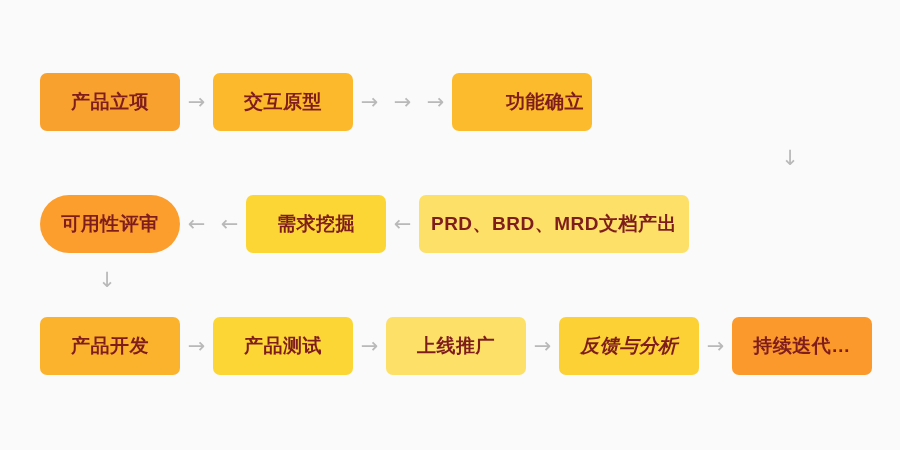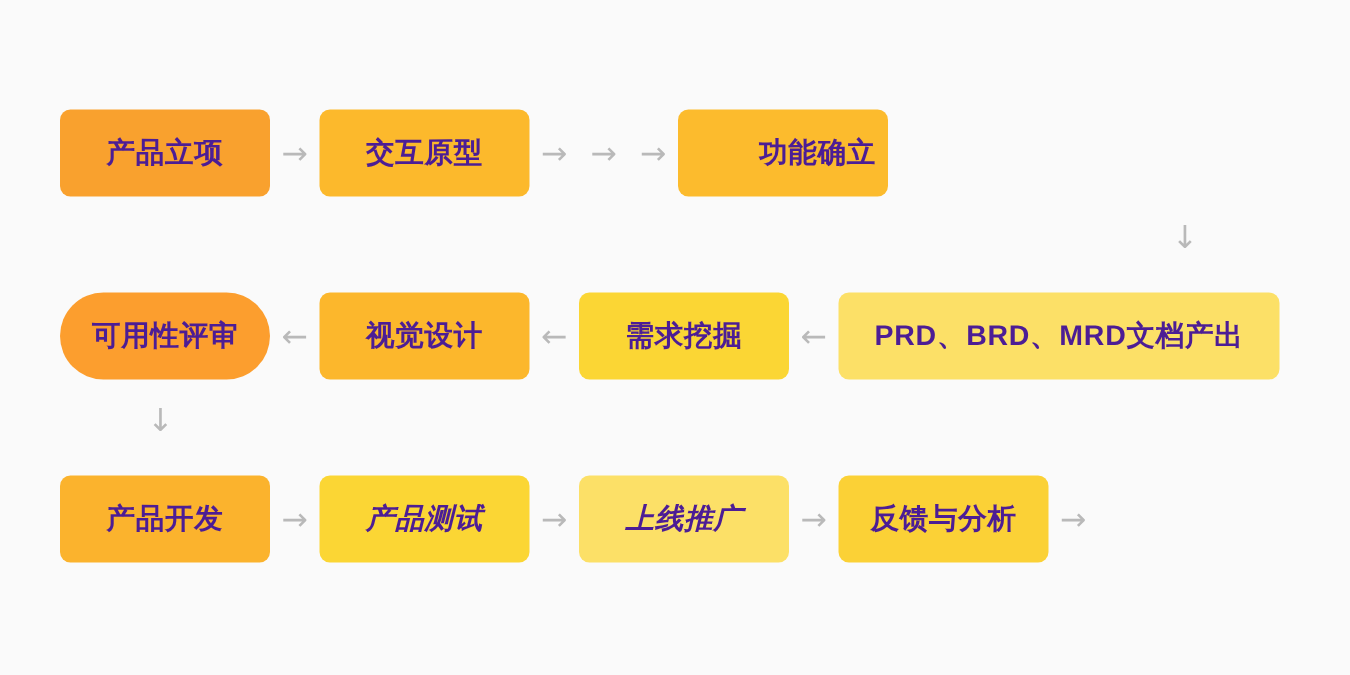--- a/index.html
+++ b/index.html
@@ -35,30 +35,30 @@
   #row-2 { left: 40px; top: 195px; }
   #row-3 { left: 40px; top: 317px; }
 
   .node-box {
     height: 58px;
     width: 140px;
     border-radius: 7px;
     display: flex;
     align-items: center;
     justify-content: center;
-    color: #4c1d95;
+    color: #7f1d1d;
     font-size: 19px;
     font-weight: bold;
     letter-spacing: 0.5px;
     white-space: nowrap;
     flex: none;
   }
 
   .node-box.wide {
-    width: 294px;
+    width: 270px;
   }
 
   .arrow-h {
     width: 33px;
     flex: none;
     display: flex;
     align-items: center;
     justify-content: center;
     color: #b9b9b9;
     font-size: 21px;
@@ -95,33 +95,33 @@
       <div class="arrow-h">→</div>
       <div class="arrow-h">→</div>
       <div class="node-box" style="background: rgb(252, 187, 45); padding-left: 46px;">功能确立</div>
     </div>
 
   <div class="arrow-v" id="arrow-down-row1-row2">↓</div>
 
   <div class="flow-row" id="row-2">
       <div class="node-box" style="background: rgb(252, 158, 46); border-radius: 29px;">可用性评审</div>
       <div class="arrow-h">←</div>
-      <div class="node-box" style="background: rgb(252, 183, 44);">视觉设计</div>
       <div class="arrow-h">←</div>
       <div class="node-box" style="background: rgb(251, 214, 52);">需求挖掘</div>
       <div class="arrow-h">←</div>
       <div class="node-box wide" style="background: rgb(252, 224, 103);">PRD、BRD、MRD文档产出</div>
     </div>
 
   <div class="arrow-v" id="arrow-down-row2-row3">↓</div>
 
   <div class="flow-row" id="row-3">
       <div class="node-box" style="background: rgb(251, 179, 45);">产品开发</div>
       <div class="arrow-h">→</div>
-      <div class="node-box" style="background: rgb(251, 214, 52); font-style: italic;">产品测试</div>
+      <div class="node-box" style="background: rgb(251, 214, 52);">产品测试</div>
       <div class="arrow-h">→</div>
-      <div class="node-box" style="background: rgb(252, 224, 103); font-style: italic;">上线推广</div>
+      <div class="node-box" style="background: rgb(252, 224, 103);">上线推广</div>
       <div class="arrow-h">→</div>
-      <div class="node-box" style="background: rgb(251, 209, 54);">反馈与分析</div>
+      <div class="node-box" style="background: rgb(251, 209, 54); font-style: italic;">反馈与分析</div>
       <div class="arrow-h">→</div>
+      <div class="node-box" style="background: rgb(251, 153, 45);">持续迭代…</div>
     </div>
 
 </div>
 
 </body></html>

